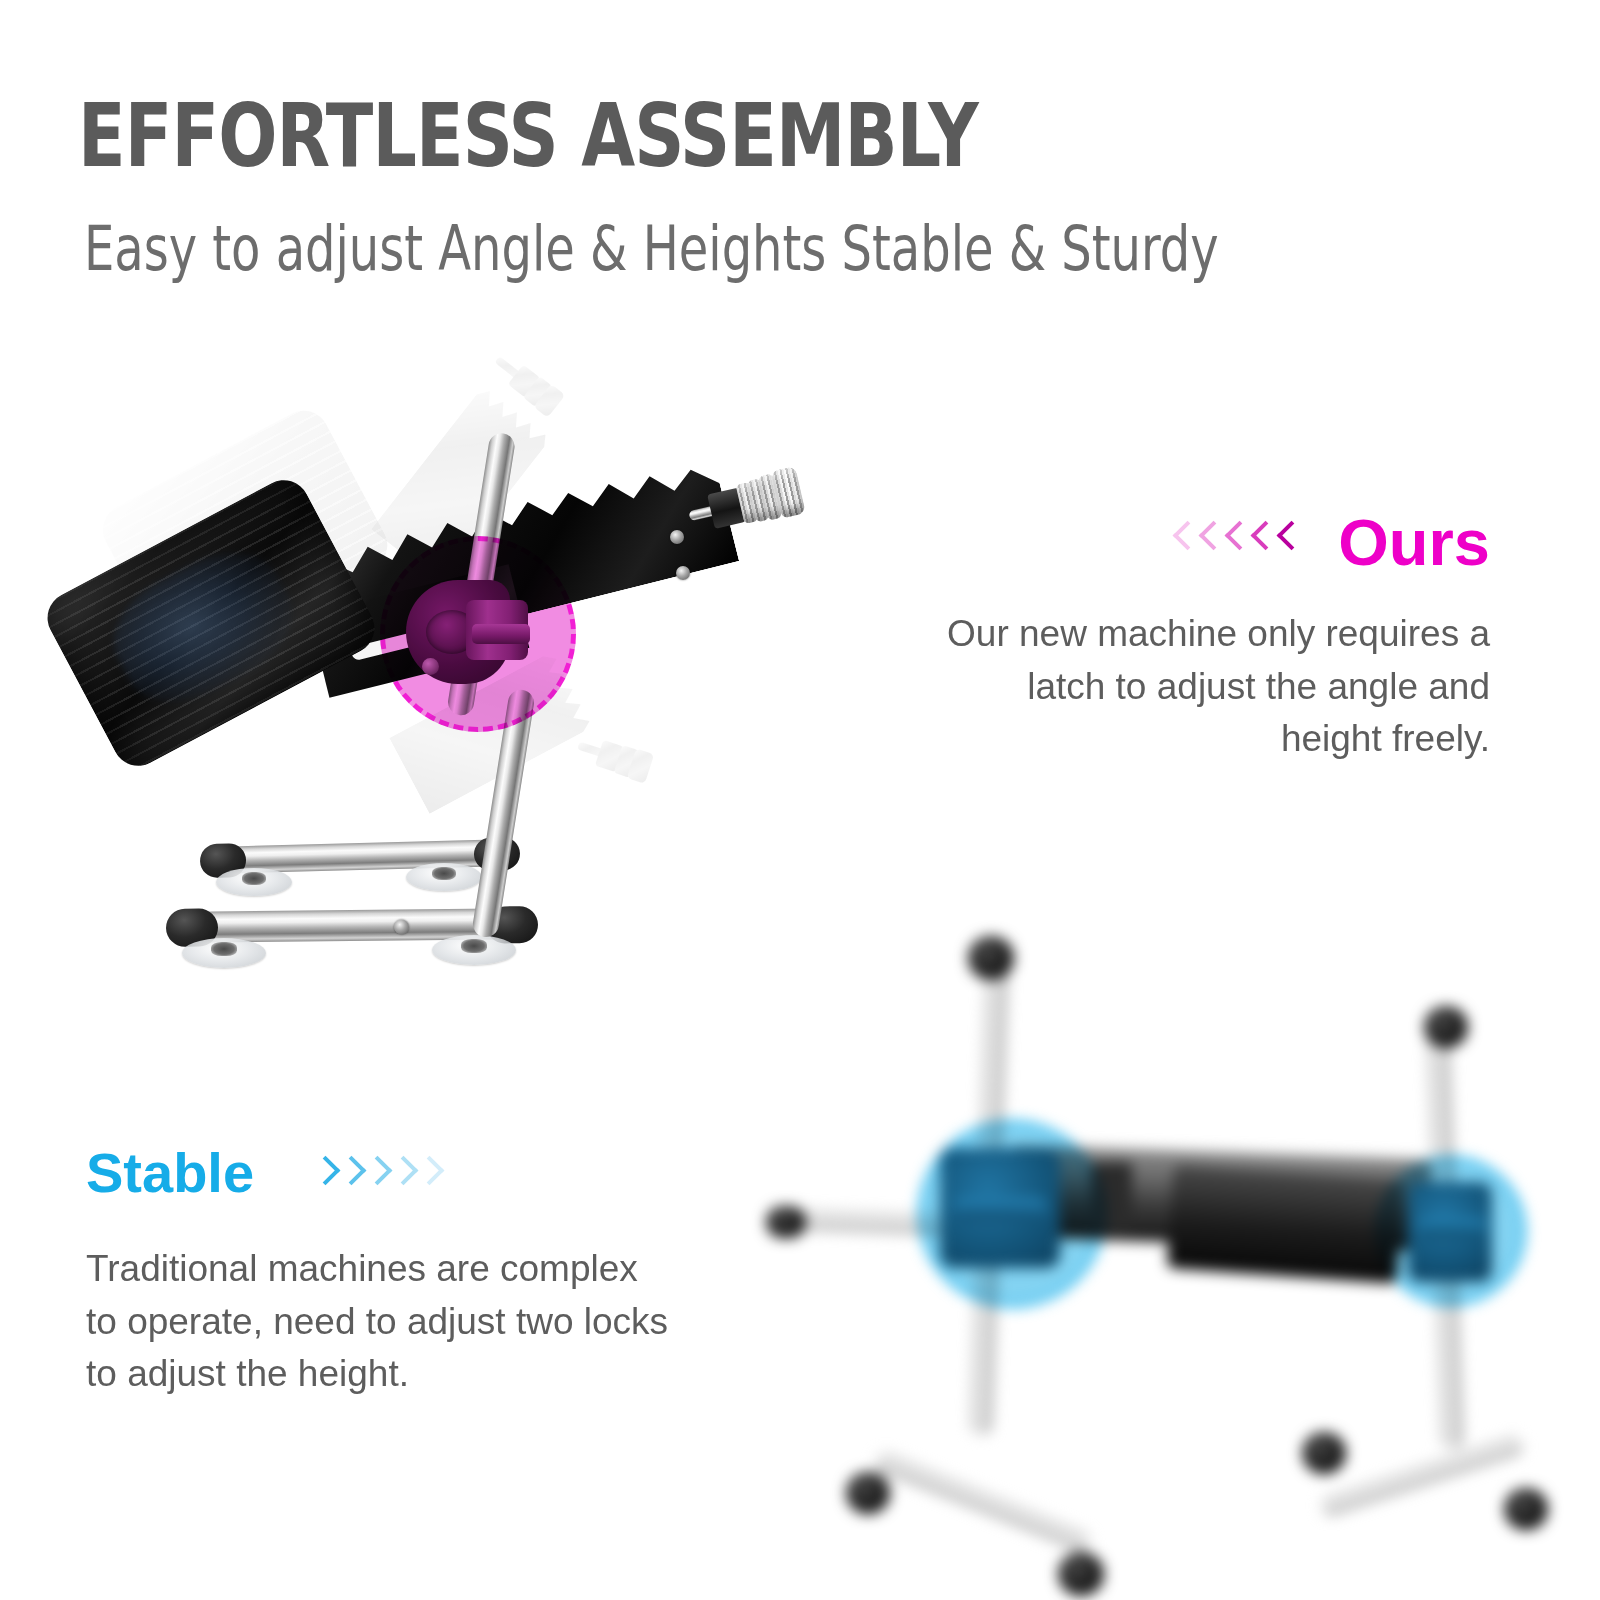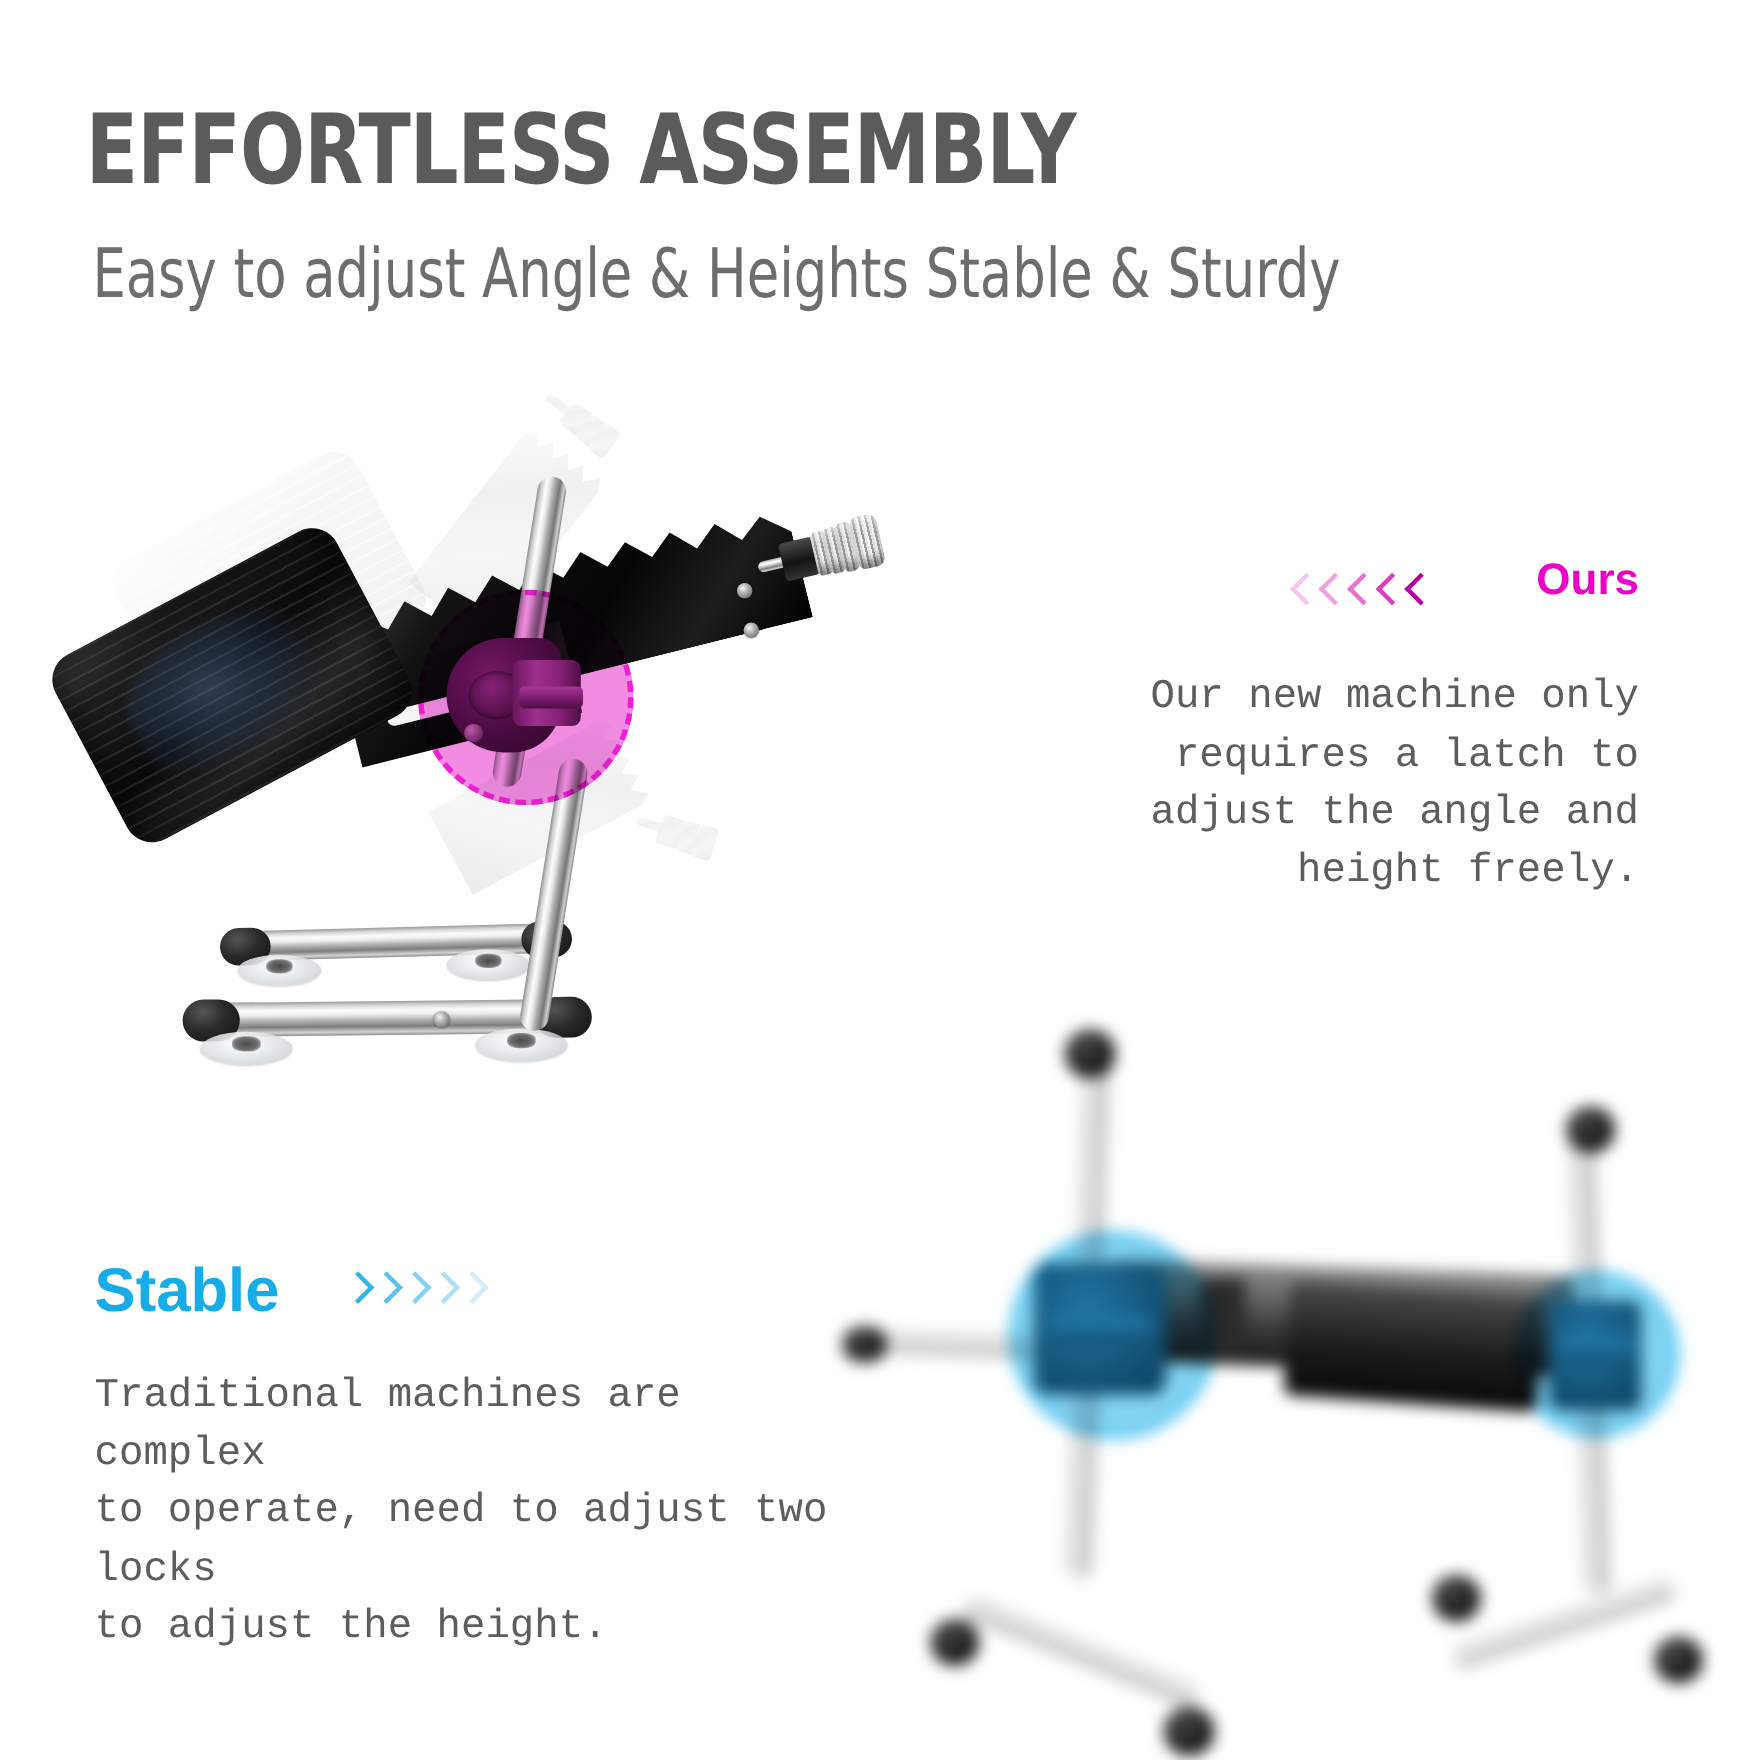--- a/index.html
+++ b/index.html
@@ -25,39 +25,39 @@
     font-size:62px; font-weight:300; color:#6d6d6d; white-space:nowrap;
     transform:scaleX(0.86); transform-origin:left center;
   }
 
   
   .cmp-label {
     position:absolute;
     font-family:"Liberation Sans", sans-serif;
     font-weight:bold; white-space:nowrap;
   }
-  #ours-label { right:110px; top:505px; font-size:40px; color:#ee00c8;margin-left:12px; }
+  #ours-label { right:110px; top:505px; font-size:65px; color:#ee00c8;margin-left:12px; }
   #others-label { left:86px; top:1140px; font-size:56px; color:#16ace8; }
 
   .chev-row { position:absolute; display:flex; align-items:center; }
   #ours-chevrons { right:298px; top:520px; flex-direction:row; }
   #others-chevrons { left:310px; top:1155px; flex-direction:row; }
   .chev { width:26px; height:38px; position:relative; }
   .chev::before {
     content:""; position:absolute; left:5px; top:5px;
     width:17px; height:17px;
     border-top:4px solid currentColor; border-right:4px solid currentColor;
   }
   .chev.left::before { transform:rotate(-135deg); }
   .chev.right::before { transform:rotate(45deg); }
 
   
   .body-copy {
     position:absolute;
-    font-family:Liberation Mono, monospace;
+    font-family:Liberation Sans, sans-serif;
     font-size:37px; font-weight:300; color:#5d5d5d; line-height:1.42;
   }
   #ours-copy  { right:110px; top:608px; text-align:right; width:570px; }
   #others-copy{ left:86px;  top:1243px; text-align:left; width:700px; white-space:pre-line; }
 
   
   #stage-ours {
     position:absolute; left:48px; top:300px; width:740px; height:740px;
   }
   #stage-others {

